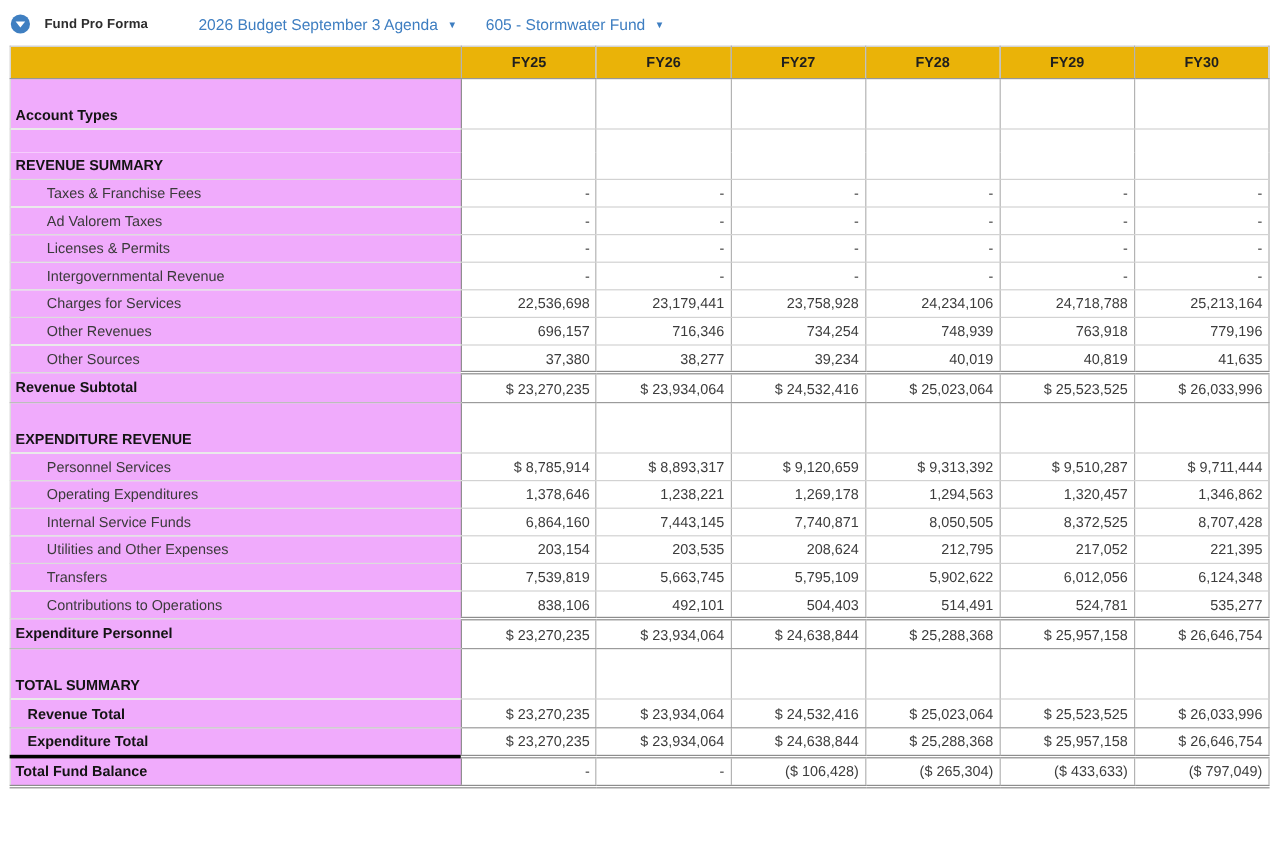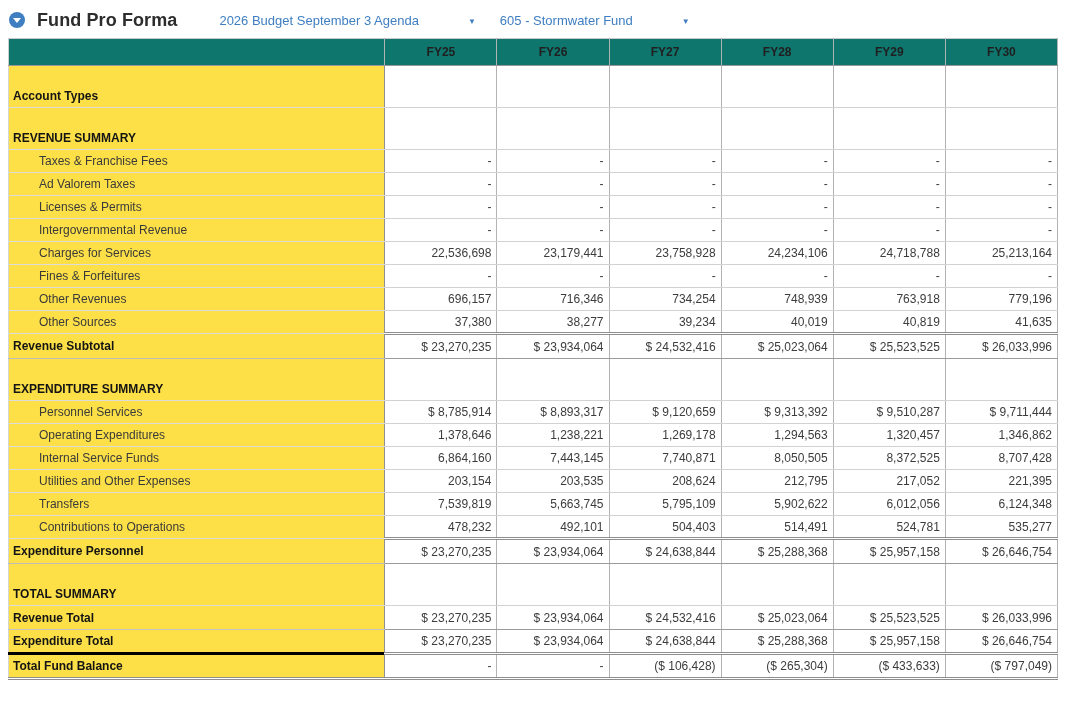--- a/index.html
+++ b/index.html
@@ -23,59 +23,58 @@
     display:flex; align-items:center; justify-content:center;
     cursor:pointer; flex:0 0 auto;
   }
   .toggle-btn .tri{
     width:0; height:0; margin-top:1px;
     border-left:4px solid transparent;
     border-right:4px solid transparent;
     border-top:5px solid #fff;
   }
   .page-title{
-    font-size:18px; font-weight:bold; color:#2d2d2d;
+    font-size:11px; font-weight:bold; color:#2d2d2d;
     margin-left:12px; margin-right:42px;
     letter-spacing:.1px;
   }
   .dropdown{
     display:flex; align-items:center;
     color:#3e7ec1; font-size:13px;
     margin-right:24px; cursor:pointer;
     white-space:nowrap;
-    gap:41px;
   }
   .dropdown .caret{
     font-size:8px; margin-left:8px; color:#3e7ec1;
     transform:translateY(0.5px);
   }
 
   
   table{
     border-collapse:collapse; table-layout:fixed;
     margin-left:8px; width:1050px;
   }
   th, td{
     font-size:12px; overflow:hidden; white-space:nowrap;
     padding:0;
   }
   thead th{
-    height:27px; background:#0f766e;
+    height:27px; background:#eab308;
     font-weight:bold; color:#1f1f1f; text-align:center;
     border-top:1px solid #c9c9c9;
     border-bottom:1px solid #979797;
     border-left:1px solid #b3b3b3;
     border-right:1px solid #b3b3b3;
   }
   thead th.lblh{
     border-left:1px solid #cecece;
   }
 
   td.lbl{
-    background:#fde047; color:#2e2e2e;
+    background:#f0abfc; color:#2e2e2e;
     border-right:1px solid #8f8f8f;
     border-left:1px solid #d4d4d4;
     border-bottom:1px solid #dcdcdc;
     padding-left:4px;
   }
   td.val{
     background:#ffffff; color:#3c3c3c;
     text-align:right; padding-right:5px;
     border-left:1px solid #b3b3b3;
     border-right:1px solid #b3b3b3;
@@ -85,21 +84,21 @@
   tr.item       { height:23px; }
   tr.section    { height:23px; }
   tr.spacer     { height:19px; }
   tr.subtotal   { height:25px; }
   tr.total      { height:24px; }
   tr.grand      { height:25px; }
 
   tr.item td.lbl        { padding-left:30px; color:#3a3a3a; }
   tr.section td.lbl     { font-weight:bold; color:#141414; }
   tr.subtotal td.lbl    { font-weight:bold; color:#141414; }
-  tr.total td.lbl       { font-weight:bold; color:#141414; padding-left:4px; }
+  tr.total td.lbl       { font-weight:bold; color:#141414; padding-left:14px; }
   tr.grand td.lbl       { font-weight:bold; color:#141414; }
 
   tr.spacer td          { border-bottom:none; }
   tr.spacer td.lbl      { border-bottom:none; }
 
   tr.subtotal td.val    { border-top:3px double #8d8d8d; border-bottom:1px solid #9b9b9b; }
   tr.subtotal td.lbl    { border-top:1px solid #c4c4c4;  border-bottom:1px solid #bdbdbd; }
 
   tr.total td.val       { border-bottom:1px solid #9b9b9b; }
   tr.total td.lbl       { border-bottom:1px solid #c4c4c4; }
@@ -222,29 +221,20 @@
       <tr class="item">
         <td class="lbl">Charges for Services</td>
         <td class="val">22,536,698</td>
         <td class="val">23,179,441</td>
         <td class="val">23,758,928</td>
         <td class="val">24,234,106</td>
         <td class="val">24,718,788</td>
         <td class="val">25,213,164</td>
       </tr>
       <tr class="item">
-        <td class="lbl">Fines &amp; Forfeitures</td>
-        <td class="val">-</td>
-        <td class="val">-</td>
-        <td class="val">-</td>
-        <td class="val">-</td>
-        <td class="val">-</td>
-        <td class="val">-</td>
-      </tr>
-      <tr class="item">
         <td class="lbl">Other Revenues</td>
         <td class="val">696,157</td>
         <td class="val">716,346</td>
         <td class="val">734,254</td>
         <td class="val">748,939</td>
         <td class="val">763,918</td>
         <td class="val">779,196</td>
       </tr>
       <tr class="item">
         <td class="lbl">Other Sources</td>
@@ -267,21 +257,21 @@
       <tr class="spacer">
         <td class="lbl"></td>
         <td class="val"></td>
         <td class="val"></td>
         <td class="val"></td>
         <td class="val"></td>
         <td class="val"></td>
         <td class="val"></td>
       </tr>
       <tr class="section">
-        <td class="lbl">EXPENDITURE SUMMARY</td>
+        <td class="lbl">EXPENDITURE REVENUE</td>
         <td class="val"></td>
         <td class="val"></td>
         <td class="val"></td>
         <td class="val"></td>
         <td class="val"></td>
         <td class="val"></td>
       </tr>
       <tr class="item">
         <td class="lbl">Personnel Services</td>
         <td class="val">$ 8,785,914</td>
@@ -322,21 +312,21 @@
         <td class="lbl">Transfers</td>
         <td class="val">7,539,819</td>
         <td class="val">5,663,745</td>
         <td class="val">5,795,109</td>
         <td class="val">5,902,622</td>
         <td class="val">6,012,056</td>
         <td class="val">6,124,348</td>
       </tr>
       <tr class="item">
         <td class="lbl">Contributions to Operations</td>
-        <td class="val">478,232</td>
+        <td class="val">838,106</td>
         <td class="val">492,101</td>
         <td class="val">504,403</td>
         <td class="val">514,491</td>
         <td class="val">524,781</td>
         <td class="val">535,277</td>
       </tr>
       <tr class="subtotal">
         <td class="lbl">Expenditure Personnel</td>
         <td class="val">$ 23,270,235</td>
         <td class="val">$ 23,934,064</td>

